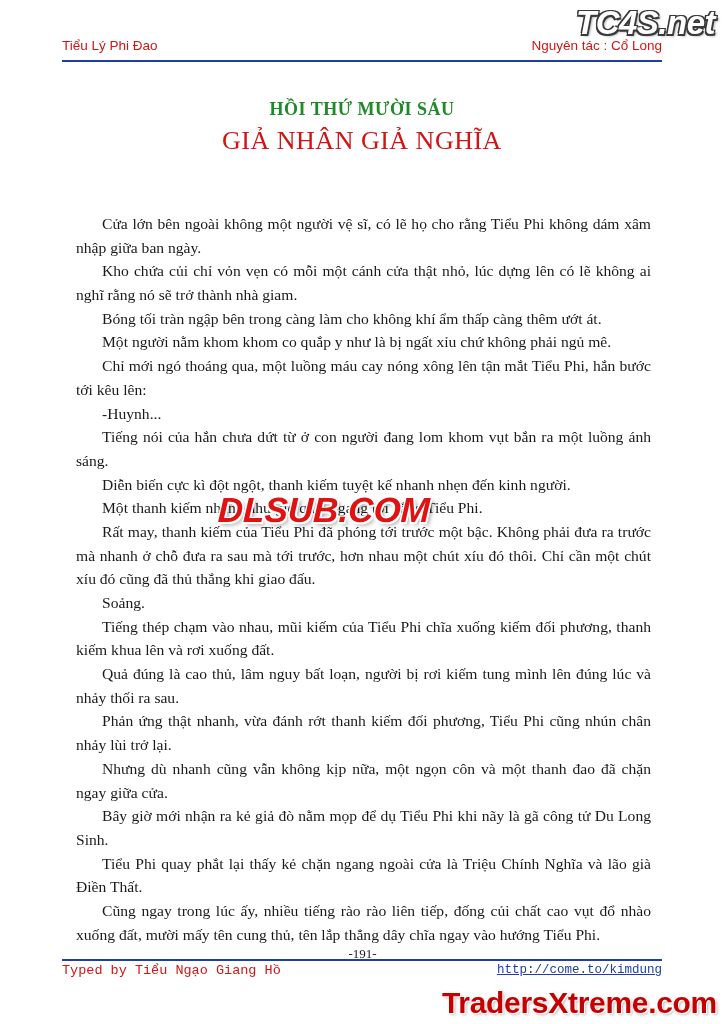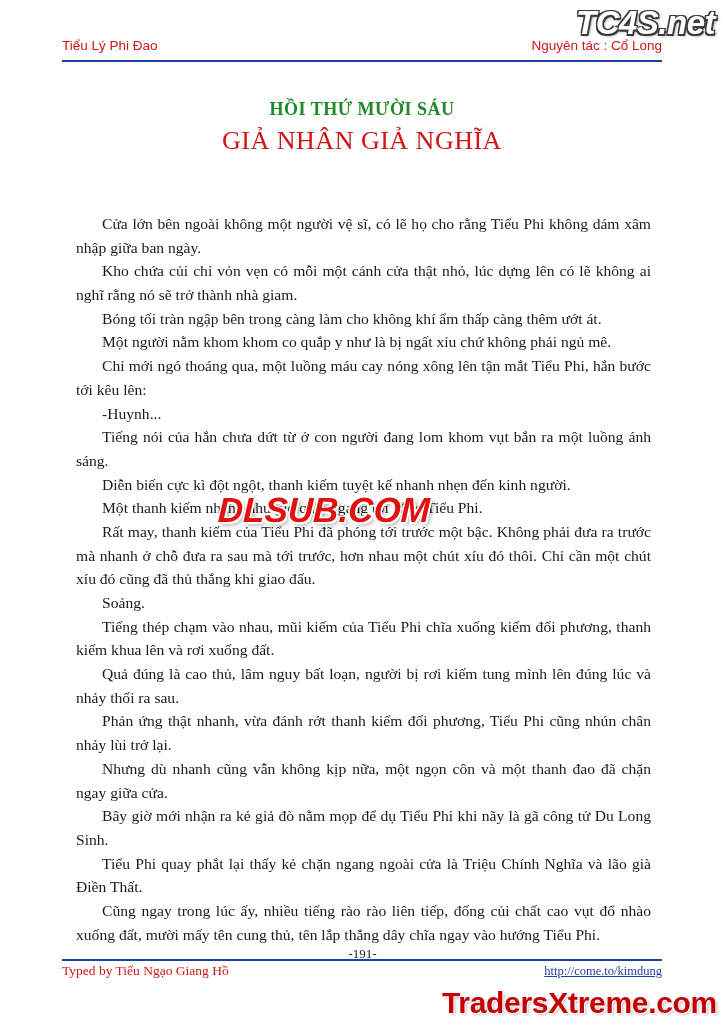--- a/index.html
+++ b/index.html
@@ -101,23 +101,24 @@
     height: 2px;
     background: #1d3fa0;
   }
   .footer {
     position: absolute;
     left: 62px;
     top: 963px;
     width: 600px;
     display: flex;
     justify-content: space-between;
-    align-items: center;
+    align-items: flex-start;
     font-size: 13.5px;
     color: #d01515;
+    font-family: Liberation Mono, monospace;
   }
   .footer .right a,
   .footer .right {
     color: #1d3fa0;
     text-decoration: underline;
     font-size: 12.5px;
   }
   
   .wm-tc4s {
     position: absolute;

